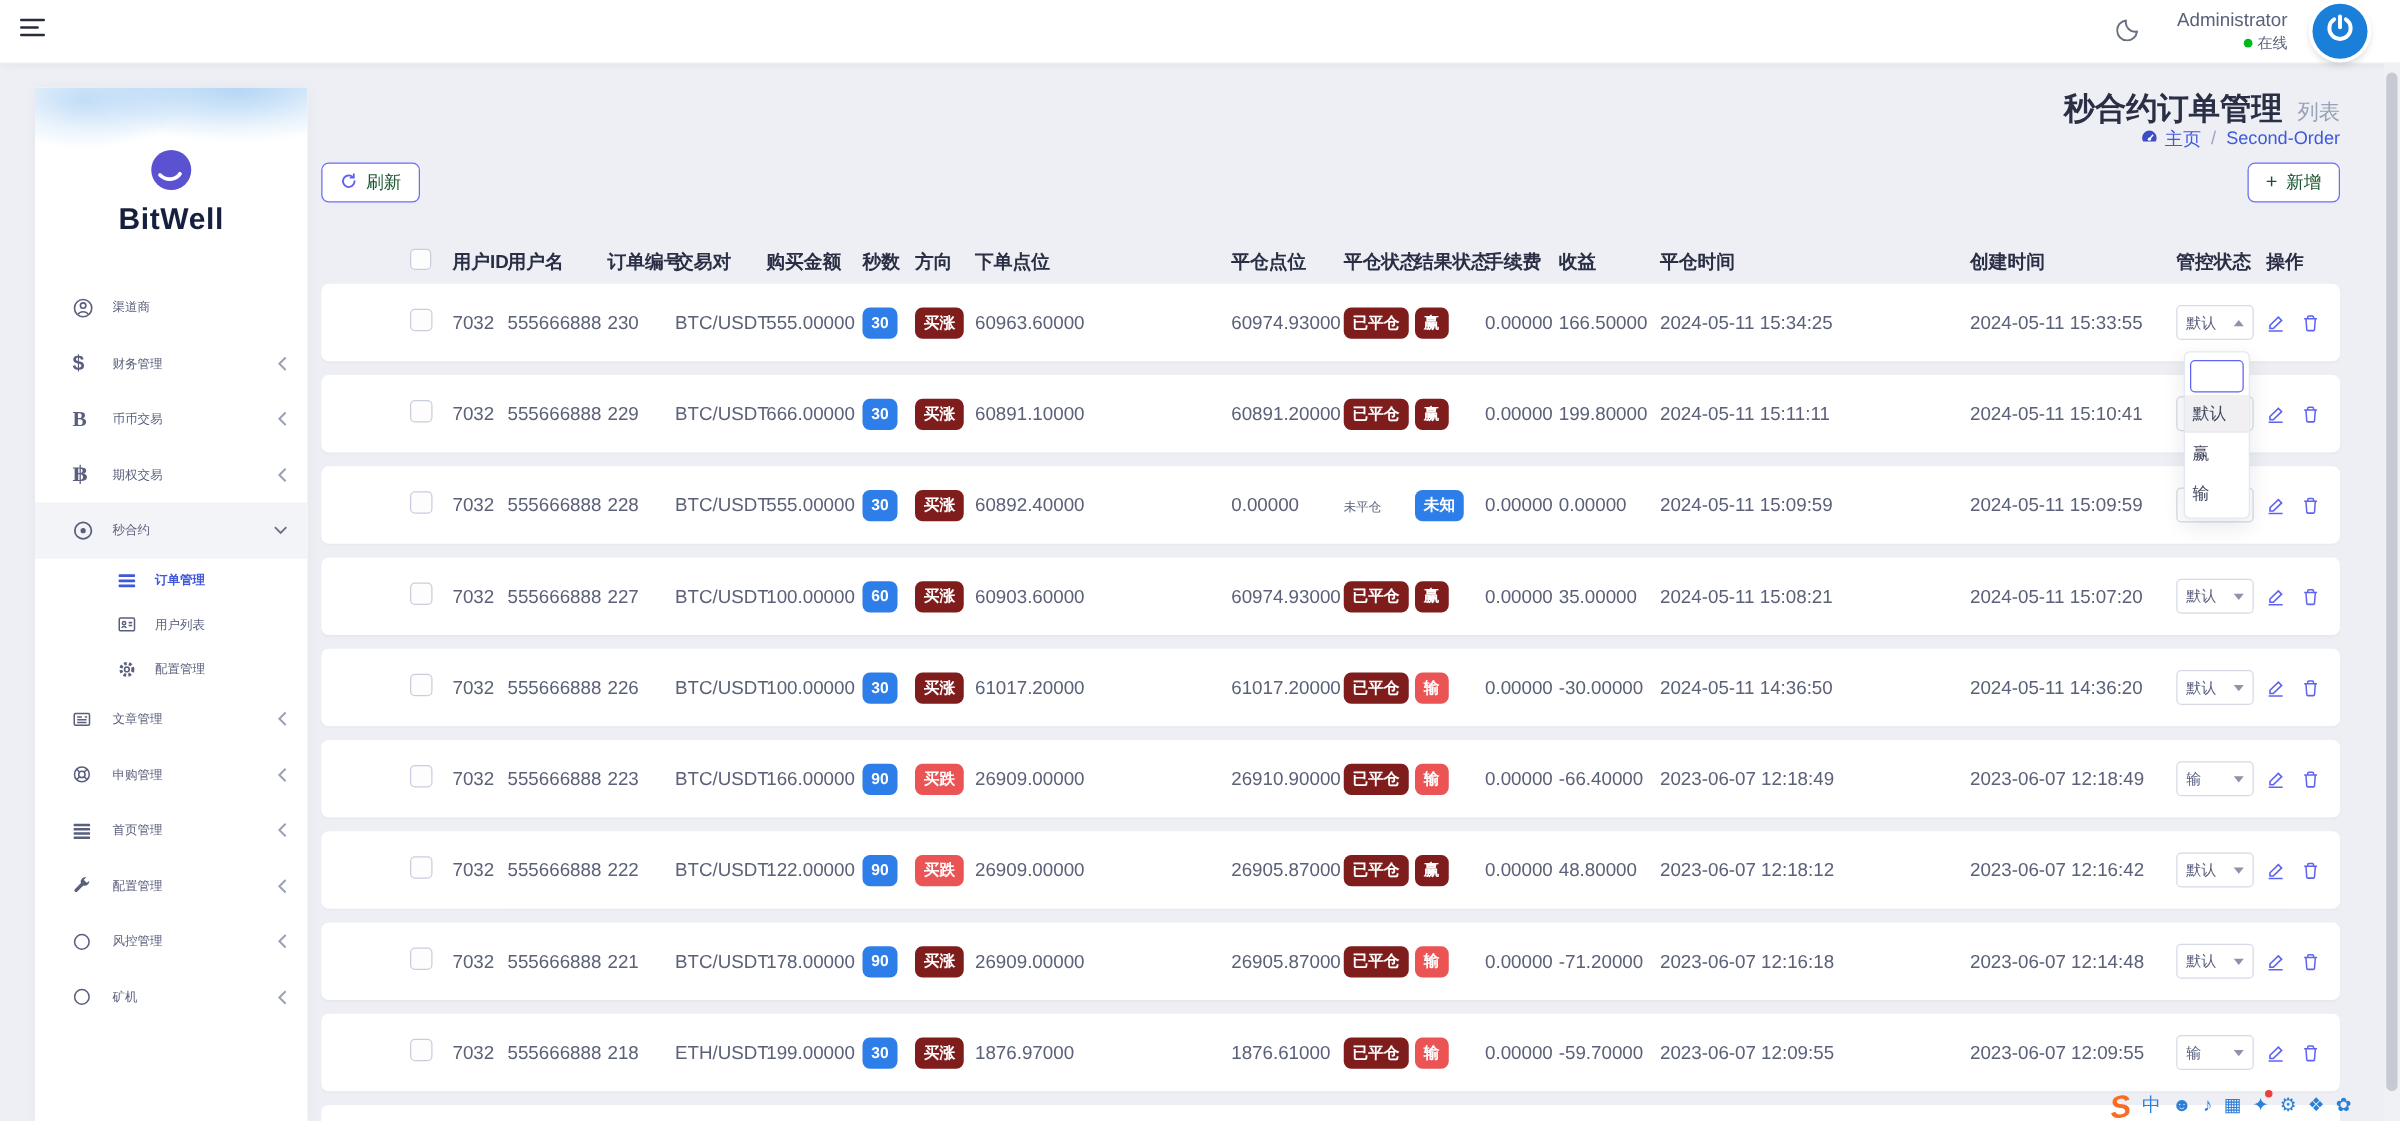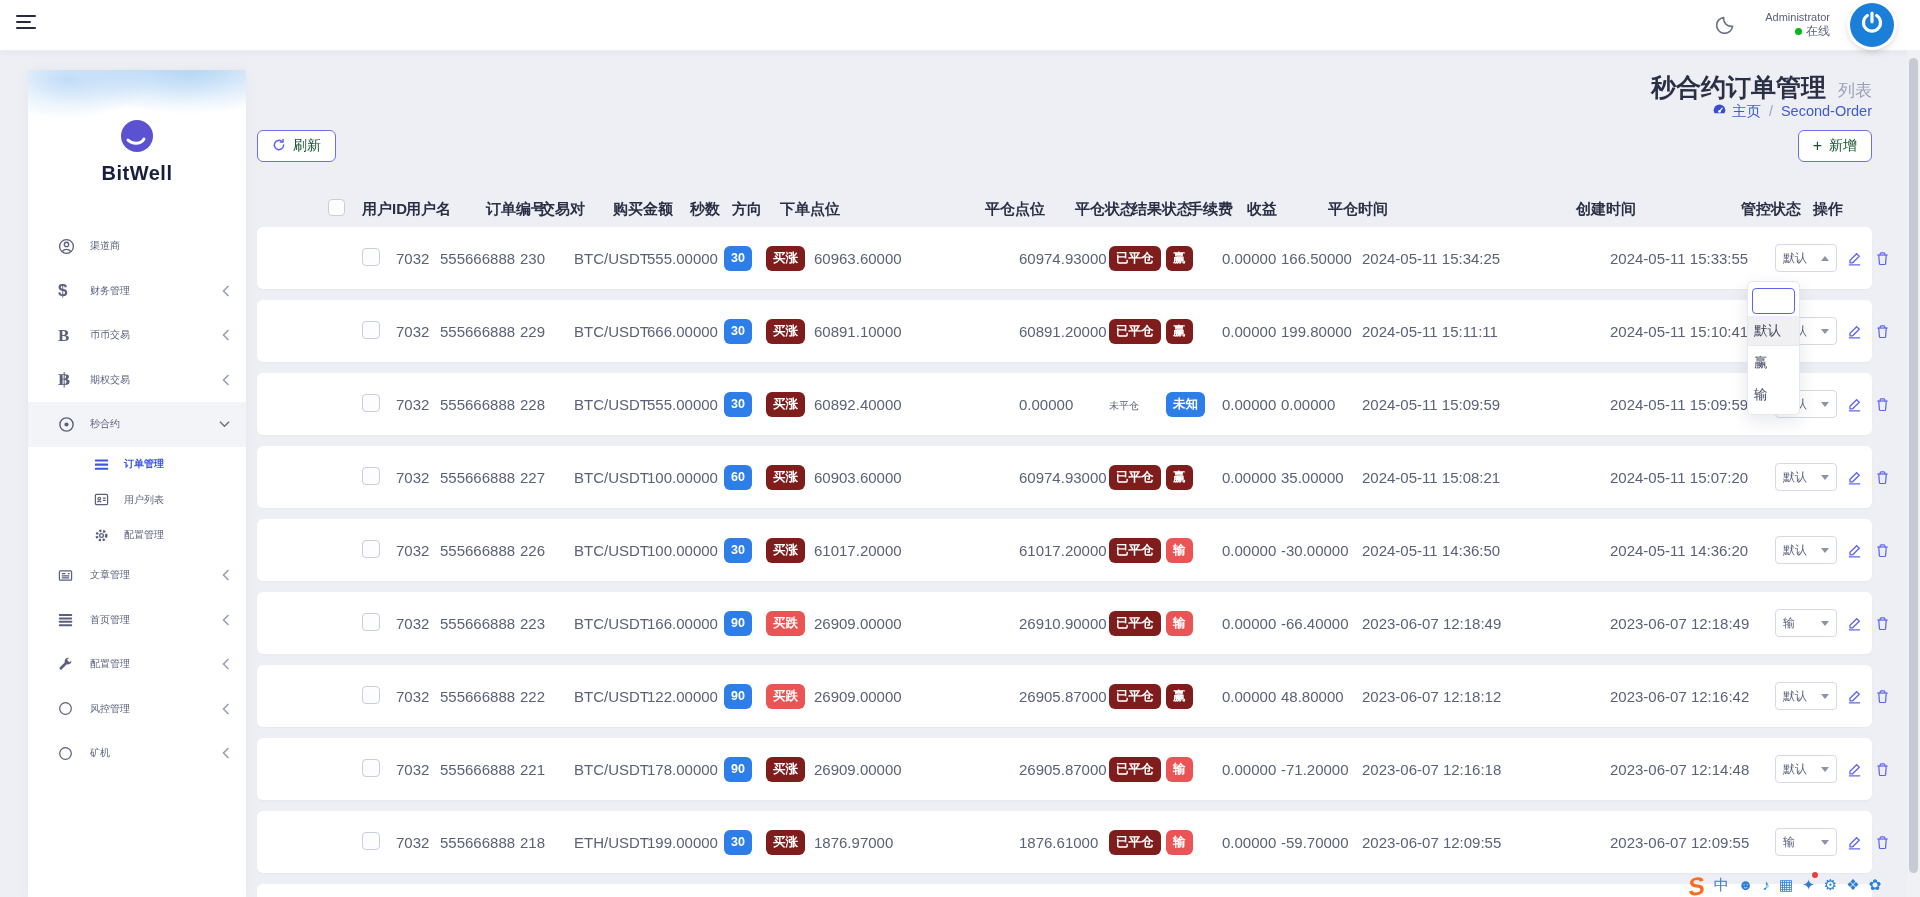--- a/index.html
+++ b/index.html
@@ -10,39 +10,39 @@
   
   .topbar { position:absolute; left:0; top:0; width:1920px; height:50px; background:#fff;
             box-shadow:0 1px 0 #eceef3, 0 2px 8px rgba(20,30,60,.05); z-index:30;
             display:flex; align-items:center; justify-content:space-between; padding:0 26px 0 16px; }
   .hamburger { width:20px; height:15px; display:flex; flex-direction:column; justify-content:space-between; cursor:pointer; margin-top:-6px; }
   .hamburger i { display:block; height:2.4px; background:#262b40; border-radius:2px; }
   .hamburger i:nth-child(2){ width:15px; }
   .top-right { display:flex; align-items:center; gap:28px; }
   .moon-btn { display:flex; align-items:center; }
   .user-block { text-align:right; line-height:1.25; }
-  .user-name { font-size:11px; color:#5b6178; }
+  .user-name { font-size:15px; color:#5b6178; }
   .user-status { font-size:12px; color:#5b6178; display:flex; align-items:center; justify-content:flex-end; gap:4px; }
   .dot { width:7px; height:7px; border-radius:50%; background:#01b81a; display:inline-block; }
   .avatar { width:44px; height:44px; border-radius:50%; background:#1a7fd9; display:flex; align-items:center; justify-content:center;
             box-shadow:0 0 0 3px #fff, 0 3px 8px rgba(0,0,0,.25); margin-left:-8px; }
 
   
   .sidebar { position:absolute; left:28px; top:70px; width:218px; height:827px; background:#fff;
              box-shadow:0 0 12px rgba(20,30,60,.04); z-index:10; }
   .logo-area { position:relative; height:130px; overflow:hidden; }
   .waves { position:absolute; inset:0;
            background:
              radial-gradient(120px 55px at 18% 8%, rgba(140,190,240,.45), rgba(255,255,255,0) 70%),
              radial-gradient(160px 60px at 75% 2%, rgba(120,180,235,.40), rgba(255,255,255,0) 70%),
              radial-gradient(190px 80px at 45% -15%, rgba(170,210,245,.55), rgba(255,255,255,0) 75%),
              radial-gradient(220px 90px at 95% -20%, rgba(190,220,248,.5), rgba(255,255,255,0) 70%);
   }
   .logo-circle { position:absolute; left:50%; top:48px; transform:translateX(-50%); }
-  .brand-name { position:absolute; left:0; right:0; top:92px; text-align:center; font-size:20px; font-weight:bold;
+  .brand-name { position:absolute; left:0; right:0; top:92px; text-align:center; font-size:24px; font-weight:bold;
                 color:#16203e; letter-spacing:.5px; }
   .menu { position:absolute; left:0; top:154px; width:100%; }
   .menu-item { position:relative; height:44.5px; display:flex; align-items:center; padding:0 16px 0 30px; cursor:pointer; color:#5a5f7d; }
   .menu-item .mi-icon { width:26px; display:flex; align-items:center; color:#5a5f7d; }
   .menu-item .mi-label { font-size:10px; margin-left:6px; flex:1; }
   .menu-item.active { background:#f3f4f7; }
   .menu-item.sub { height:35.5px; padding-left:66px; }
   .menu-item.sub .mi-icon { width:24px; }
   .menu-item.sub.active-sub, .menu-item.sub.active-sub .mi-icon { color:#3f56dd; font-weight:bold; }
   .gi { font-size:17px; font-weight:600; line-height:1; }
@@ -61,21 +61,21 @@
   .btn { display:inline-flex; align-items:center; gap:7px; height:32px; padding:0 14px; background:#fff;
          border:1.5px solid #6b6ff2; border-radius:6px; color:#14532d; font-size:14px; cursor:pointer; }
   .btn-add { position:absolute; right:0; top:0; }
   .plus { font-size:16px; line-height:1; }
 
   
   .grid18 { display:grid; grid-template-columns:105px 44px 80px 54px 73px 77px 42px 48px 205px 90px 57px 56px 59px 81px 248px 165px 72px 59px; align-items:center; }
   .thead { position:absolute; left:0; top:142px; width:100%; height:34px; }
   .thead .hc { font-size:15px; font-weight:bold; color:#2a2f45; white-space:nowrap; }
   .rows { position:absolute; left:0; top:177px; width:100%; }
-  .card { width:100%; height:62px; background:#fff; border-radius:6px; margin-bottom:11px; box-shadow:0 1px 2px rgba(15,23,42,.03);padding-left:34px; }
+  .card { width:100%; height:62px; background:#fff; border-radius:6px; margin-bottom:11px; box-shadow:0 1px 2px rgba(15,23,42,.03); }
   .c { font-size:15px; color:#5b6178; white-space:nowrap; }
   .ccb { padding-left:71px; }
   .cb { display:inline-block; width:18px; height:18px; border:1.5px solid #c9cede; border-radius:4px; background:#fdfdfe; cursor:pointer; }
   .thead .cb { width:17px; height:17px; }
   .badge { display:inline-flex; align-items:center; justify-content:center; height:25px; padding:0 7px; min-width:26px;
            border-radius:6px; color:#fff; font-size:12.5px; font-weight:600; }
   .b-blue { background:#2e7eea; } .b-green { background:#7f1d1d; } .b-red { background:#ea5455; }
   .plain { font-size:10px; color:#5b6178; }
   .select { width:62px; height:28px; background:#fff; border:1px solid #d6dae5; border-radius:4px; display:flex; align-items:center;
             justify-content:space-between; padding:0 7px; font-size:12px; color:#5a5f7d; cursor:pointer; }
@@ -237,20 +237,35 @@
           <span class="mi-label">配置管理</span>
         </div>
         <div class="menu-item">
           <span class="mi-icon">
             <svg viewBox="0 0 16 16" width="15" height="15" fill="none" stroke="currentColor" stroke-width="1.3">
               <rect x="1.5" y="3" width="13" height="10" rx="1"></rect>
               <path d="M4 6h4M4 8.3h8M4 10.6h8M10.5 6h2"></path>
             </svg>
           </span>
           <span class="mi-label">文章管理</span>
+          <span class="chev">
+            <svg width="8" height="12" viewBox="0 0 8 12" fill="none" stroke="#9aa0b5" stroke-width="1.6">
+              <path d="M6.5 1L1.5 6l5 5"></path>
+            </svg>
+          </span>
+        </div>
+        <div class="menu-item">
+          <span class="mi-icon">
+            <svg viewBox="0 0 16 16" width="15" height="15" fill="none" stroke="currentColor" stroke-width="1.3">
+              <circle cx="8" cy="8" r="6.3"></circle>
+              <circle cx="8" cy="8" r="2.7"></circle>
+              <path d="M3.6 3.6l2.4 2.4M12.4 3.6l-2.4 2.4M3.6 12.4l2.4-2.4M12.4 12.4l-2.4-2.4"></path>
+            </svg>
+          </span>
+          <span class="mi-label">申购管理</span>
           <span class="chev">
             <svg width="8" height="12" viewBox="0 0 8 12" fill="none" stroke="#9aa0b5" stroke-width="1.6">
               <path d="M6.5 1L1.5 6l5 5"></path>
             </svg>
           </span>
         </div>
         <div class="menu-item">
           <span class="mi-icon">
             <svg viewBox="0 0 16 16" width="15" height="15" fill="currentColor">
               <rect x="1" y="2.2" width="14" height="2.1" rx=".5"></rect>

